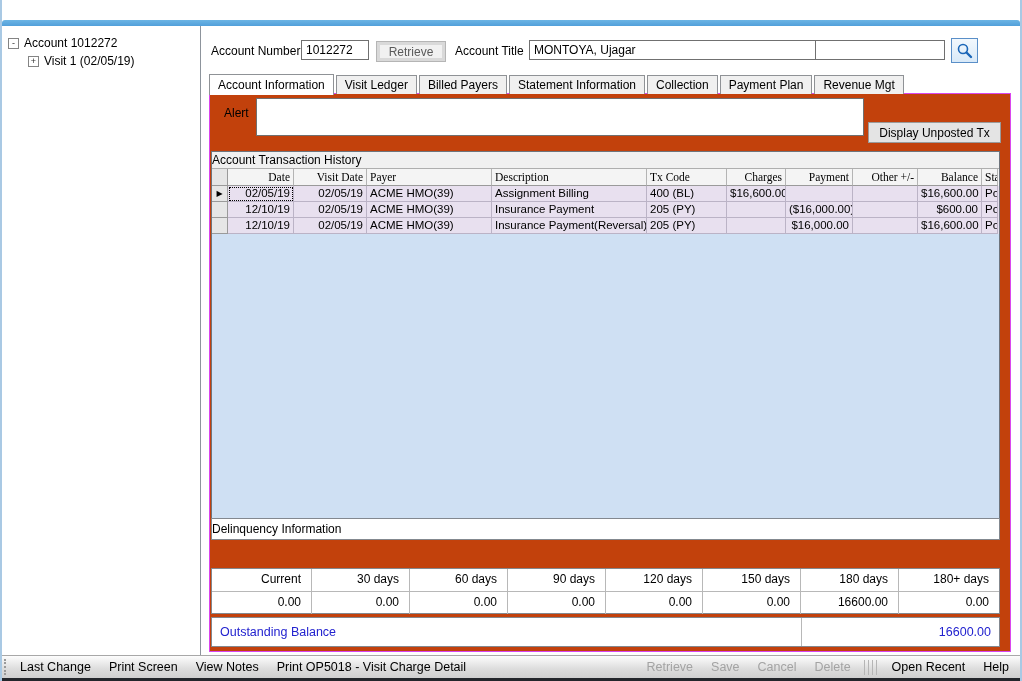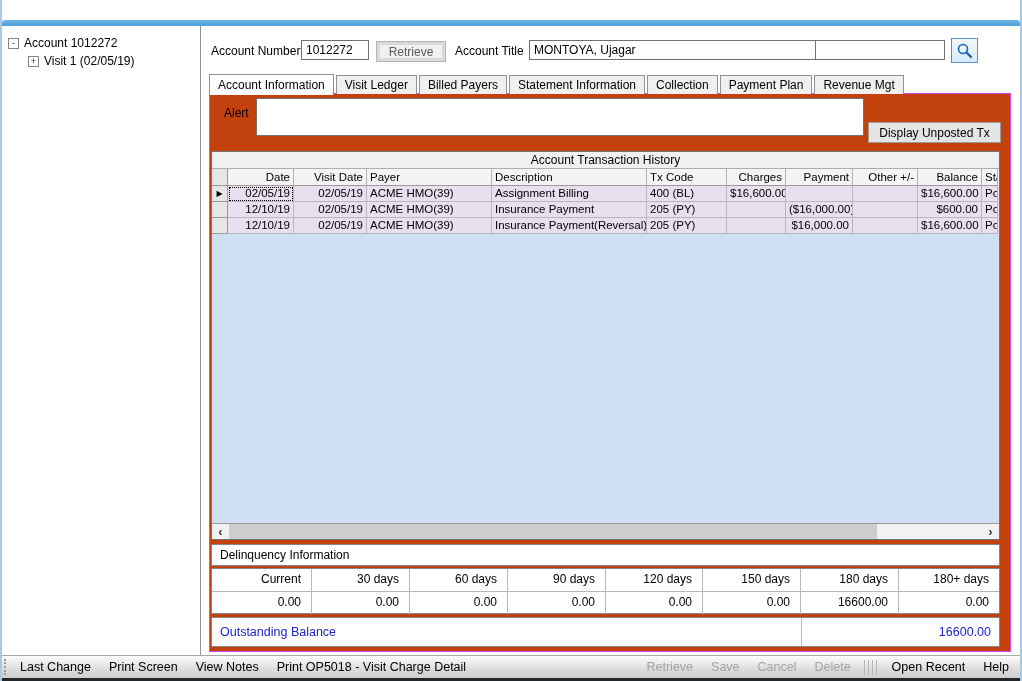--- a/index.html
+++ b/index.html
@@ -52,44 +52,44 @@
   
   .alert-label { position:absolute; left:14px; top:12px; }
   .alert-box { position:absolute; left:46px; top:4px; width:608px; height:38px; border:1px solid #707070;
     resize:none; font-family:"Liberation Sans",sans-serif; font-size:12px; padding:2px 4px; }
   .btn-unposted { position:absolute; left:658px; top:28px; width:133px; height:21px; background:#e4e4e4;
     border:1px solid #9a9a9a; font-size:12px; font-family:"Liberation Sans",sans-serif; color:#000; }
 
   
   .txgrid { position:absolute; left:1px; top:57px; width:789px; height:389px; border:1px solid #6e747c;
     display:flex; flex-direction:column; background:#cfe0f3; overflow:hidden; }
-  .tx-title { height:17px; background:#f0f0f0; border-bottom:1px solid #aeaeae; text-align:center;
+  .tx-title { height:17px; background:#f0f0f0; border-bottom:1px solid #aeaeae; 
     font-size:12px; line-height:16px; flex:none; }
   .tx-cols { display:grid; grid-template-columns:16px 66px 73px 125px 155px 80px 59px 67px 65px 64px 16px; }
-  .tx-header { flex:none; background:#f4f4f4; height:17px; }
+  .tx-header { flex:none; background:#f4f4f4; height:17px;font-family:Liberation Serif, serif; }
   .tx-header .cell { border-right:1px solid #b4b4b4; border-bottom:1px solid #9a9a9a; font-size:11.5px;
     line-height:16px; padding:0 3px; overflow:hidden; white-space:nowrap; }
   .tx-row { flex:none; background:#e8e0ef; height:16px; }
   .tx-row .cell { border-right:1px solid #bbb3c6; border-bottom:1px solid #bbb3c6; font-size:11.5px;
     line-height:15px; padding:0 3px; overflow:hidden; white-space:nowrap; }
   .cell.sel { background:#e6e6e6; border-right:1px solid #9a9a9a !important; border-bottom:1px solid #9a9a9a !important;
     text-align:center; font-size:8px; line-height:15px; color:#000; padding:0; }
   .tx-header .cell.sel { background:#e6e6e6; }
   .cell.r { text-align:right; }
   .cell.focus { outline:1px dotted #000; outline-offset:-2px; }
   .tx-filler { flex:1; background:#cfe0f3; }
   .hscroll { flex:none; height:16px; background:#f2f2f2; border-top:1px solid #9a9a9a; display:flex; align-items:stretch; }
   .hs-arrow { width:17px; flex:none; display:flex; align-items:center; justify-content:center;
     color:#3a3a3a; font-size:13px; font-weight:bold; line-height:12px; }
   .hs-track { flex:1; position:relative; }
   .hs-thumb { position:absolute; left:0; top:0; height:100%; width:648px; background:#cdcdcd; }
 
   
-  .delin-label-box { position:absolute; left:1px; top:450px; width:789px; height:22px; border:1px solid #83888f;
-    background:#fff; line-height:20px; padding-left:8px; font-size:12px; }
+  .delin-label-box { position:absolute; left:1px; top:424px; width:789px; height:22px; border:1px solid #83888f;
+    background:#fff; line-height:20px; font-size:12px; }
   .delin-grid { position:absolute; left:1px; top:474px; width:789px; height:46px; border:1px solid #83888f; background:#fff; }
   .delin-cols { display:grid; grid-template-columns:100px 98px 98px 98px 97px 98px 98px 1fr; }
   .delin-cols .dcell { border-right:1px solid #b8b8b8; text-align:right; padding:0 10px 0 3px; font-size:12px;
     line-height:21px; height:22px; overflow:hidden; white-space:nowrap; }
   .delin-cols .dcell:last-child { border-right:none; }
   .delin-head { border-bottom:1px solid #b8b8b8; }
   .outstanding { position:absolute; left:1px; top:523px; width:789px; height:30px; border:1px solid #83888f;
     background:#fff; display:flex; color:#2222cf; font-size:12.5px; }
   .out-left { width:590px; border-right:1px solid #b8b8b8; line-height:28px; padding-left:8px; }
   .out-right { flex:1; line-height:28px; text-align:right; padding-right:8px; }

